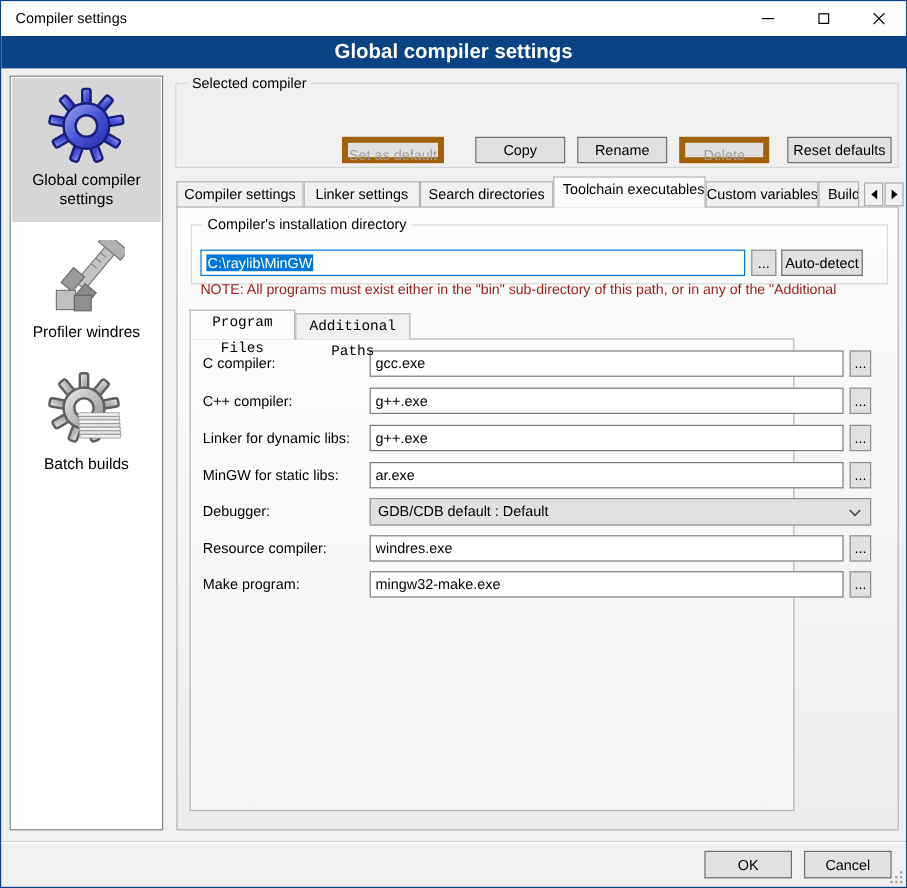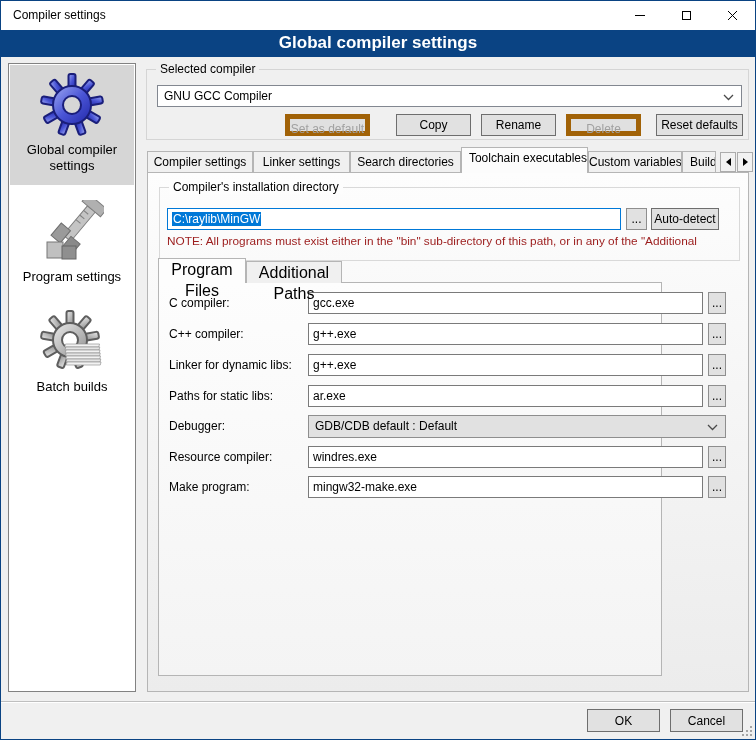--- a/index.html
+++ b/index.html
@@ -46,21 +46,21 @@
   .arrow-btn { position:absolute; top:151px; width:16px; height:20px; background:#F2F2F2;
                border:1px solid #ACACAC; z-index:4; display:flex; align-items:center; justify-content:center; }
   .tri-left { width:0; height:0; border-top:4px solid transparent; border-bottom:4px solid transparent; border-right:5px solid #000; }
   .tri-right { width:0; height:0; border-top:4px solid transparent; border-bottom:4px solid transparent; border-left:5px solid #000; }
   
   .page-outer { position:absolute; left:146px; top:171px; width:602px; height:520px;
                 border:1px solid #B5B5B5; background:linear-gradient(#FDFDFD,#ECECEC); z-index:2; }
   .page-inner { position:absolute; left:10px; top:109px; width:504px; height:394px;
                 border:1px solid #B5B5B5; background:linear-gradient(#FDFDFD,#F4F4F4); }
   .subtab { position:absolute; height:22px; background:#F0F0F0; border:1px solid #B5B5B5; border-bottom:none;
-            font-size:16px; text-align:center; line-height:21px; z-index:1; }
+            font-size:12px; text-align:center; line-height:21px; z-index:1;font-family:Liberation Mono, monospace; }
   .subtab.active { background:#FDFDFD; z-index:3; }
   
   .textfield { position:absolute; height:22px; background:#fff; border:1px solid #7A7A7A;
                font-size:12px; padding:0 0 0 4px; line-height:20px; }
   input.textfield { color:#000; }
   .dir-field { border:1px solid #0078D7; }
   .sel-text { background:#0078D7; color:#fff; padding:0 1px; }
   .note { position:absolute; font-size:11.8px; color:#9B1B1B; white-space:nowrap; overflow:hidden; }
   .field-label { position:absolute; font-size:12px; color:#000; }
   .browse-btn { position:absolute; width:21px; height:22px; background:#E1E1E1; border:1px solid #8E8E8E;
@@ -130,21 +130,21 @@
           <line x1="27" y1="8" x2="33" y2="8" stroke="#808080"></line>
           <line x1="27" y1="14" x2="33" y2="14" stroke="#808080"></line>
           <line x1="27" y1="20" x2="33" y2="20" stroke="#808080"></line>
           <rect x="20" y="-8" width="24" height="10" fill="#B0B0B0" stroke="#7D7D7D"></rect>
           <rect x="18" y="32" width="12" height="16" fill="#9A9A9A" stroke="#6E6E6E"></rect>
           <rect x="34" y="36" width="12" height="18" fill="#8A8A8A" stroke="#6E6E6E"></rect>
         </g>
         <rect x="7" y="42" width="16" height="16" fill="#C0C0C0" stroke="#777"></rect>
         <rect x="22" y="46" width="14" height="13" fill="#8F8F8F" stroke="#666"></rect>
       </svg>
-      <span class="side-label">Program settings</span>
+      <span class="side-label">Profiler windres</span>
     </div>
 
     <div class="side-item" style="top:232px; height:118px; padding-top:14px;">
       <svg class="icon64" viewBox="0 0 64 64">
         <defs>
             <linearGradient id="gg" x1="0" y1="0" x2="1" y2="1">
           <stop offset="0" stop-color="#EAEAEA"></stop>
               <stop offset="1" stop-color="#8F8F8F"></stop>
         </linearGradient>
           </defs>
@@ -170,26 +170,20 @@
           <rect x="5" y="49" width="34" height="3" fill="#E4E4E4" stroke="#8A8A8A" stroke-width="0.6"></rect>
           <rect x="6" y="52" width="34" height="3" fill="#F2F2F2" stroke="#8A8A8A" stroke-width="0.6"></rect>
         </g>
       </svg>
       <span class="side-label">Batch builds</span>
     </div>
   </div>
 
   <div class="groupbox" style="left:145px; top:68px; width:603px; height:71px;">
     <span class="gb-label">Selected compiler</span>
-    <div class="combo" style="left:10px; top:15px; width:585px;">
-      <span>GNU GCC Compiler</span>
-      <svg class="chev" width="11" height="7">
-          <polyline points="1,1 5.5,5.5 10,1" fill="none" stroke="#4A4A4A" stroke-width="1.3"></polyline>
-        </svg>
-    </div>
     <button class="btn disabled" style="left:138px; top:44px; width:85px;">Set as default</button>
     <button class="btn" style="left:249px; top:44px; width:75px;">Copy</button>
     <button class="btn" style="left:334px; top:44px; width:75px;">Rename</button>
     <button class="btn disabled" style="left:419px; top:44px; width:75px;">Delete</button>
     <button class="btn" style="left:509px; top:44px; width:87px;">Reset defaults</button>
   </div>
 
   <div class="tab" style="left:146px; width:106px;">Compiler settings</div>
   <div class="tab" style="left:252px; width:97px;">Linker settings</div>
   <div class="tab" style="left:349px; width:111px;">Search directories</div>
@@ -198,21 +192,21 @@
   <div class="tab" style="left:681px; width:34px; text-align:left; padding-left:7px;">Build</div>
   <div class="arrow-btn" style="left:719px;">
       <span class="tri-left"></span>
     </div>
   <div class="arrow-btn" style="left:736px;">
       <span class="tri-right"></span>
     </div>
 
   <div class="page-outer">
 
-    <div class="groupbox" style="left:11px; top:14px; width:581px; height:74px; border-color:#D9D9D9;">
+    <div class="groupbox" style="left:11px; top:14px; width:581px; height:50px; border-color:#D9D9D9;">
       <span class="gb-label" style="background:#FDFDFD;">Compiler's installation directory</span>
       <div class="textfield dir-field" style="left:7px; top:20px; width:454px;">
         <span class="sel-text">C:\raylib\MinGW</span>
       </div>
       <button class="browse-btn" style="left:466px; top:20px;">...</button>
       <button class="btn" style="left:491px; top:20px; width:68px;">Auto-detect</button>
       <div class="note" style="left:7px; top:46px; width:570px;">NOTE: All programs must exist either in the "bin" sub-directory of this path, or in any of the "Additional</div>
     </div>
 
     <div class="subtab active" style="left:10px; top:85px; width:88px; height:25px;">Program Files</div>
@@ -225,21 +219,21 @@
       <button class="browse-btn" style="left:549px; top:9px; width:18px;">...</button>
 
       <span class="field-label" style="left:10px; top:44px;">C++ compiler:</span>
       <input class="textfield" style="left: 149px; top: 40px; width: 395px;" value="g++.exe">
       <button class="browse-btn" style="left:549px; top:40px; width:18px;">...</button>
 
       <span class="field-label" style="left:10px; top:75px;">Linker for dynamic libs:</span>
       <input class="textfield" style="left: 149px; top: 71px; width: 395px;" value="g++.exe">
       <button class="browse-btn" style="left:549px; top:71px; width:18px;">...</button>
 
-      <span class="field-label" style="left:10px; top:106px;">Paths for static libs:</span>
+      <span class="field-label" style="left:10px; top:106px;">MinGW for static libs:</span>
       <input class="textfield" style="left: 149px; top: 102px; width: 395px;" value="ar.exe">
       <button class="browse-btn" style="left:549px; top:102px; width:18px;">...</button>
 
       <span class="field-label" style="left:10px; top:136px;">Debugger:</span>
       <div class="combo gray" style="left:149px; top:132px; width:418px; height:23px;">
         <span>GDB/CDB default : Default</span>
         <svg class="chev" width="11" height="7">
             <polyline points="1,1 5.5,5.5 10,1" fill="none" stroke="#4A4A4A" stroke-width="1.3"></polyline>
           </svg>
       </div>

